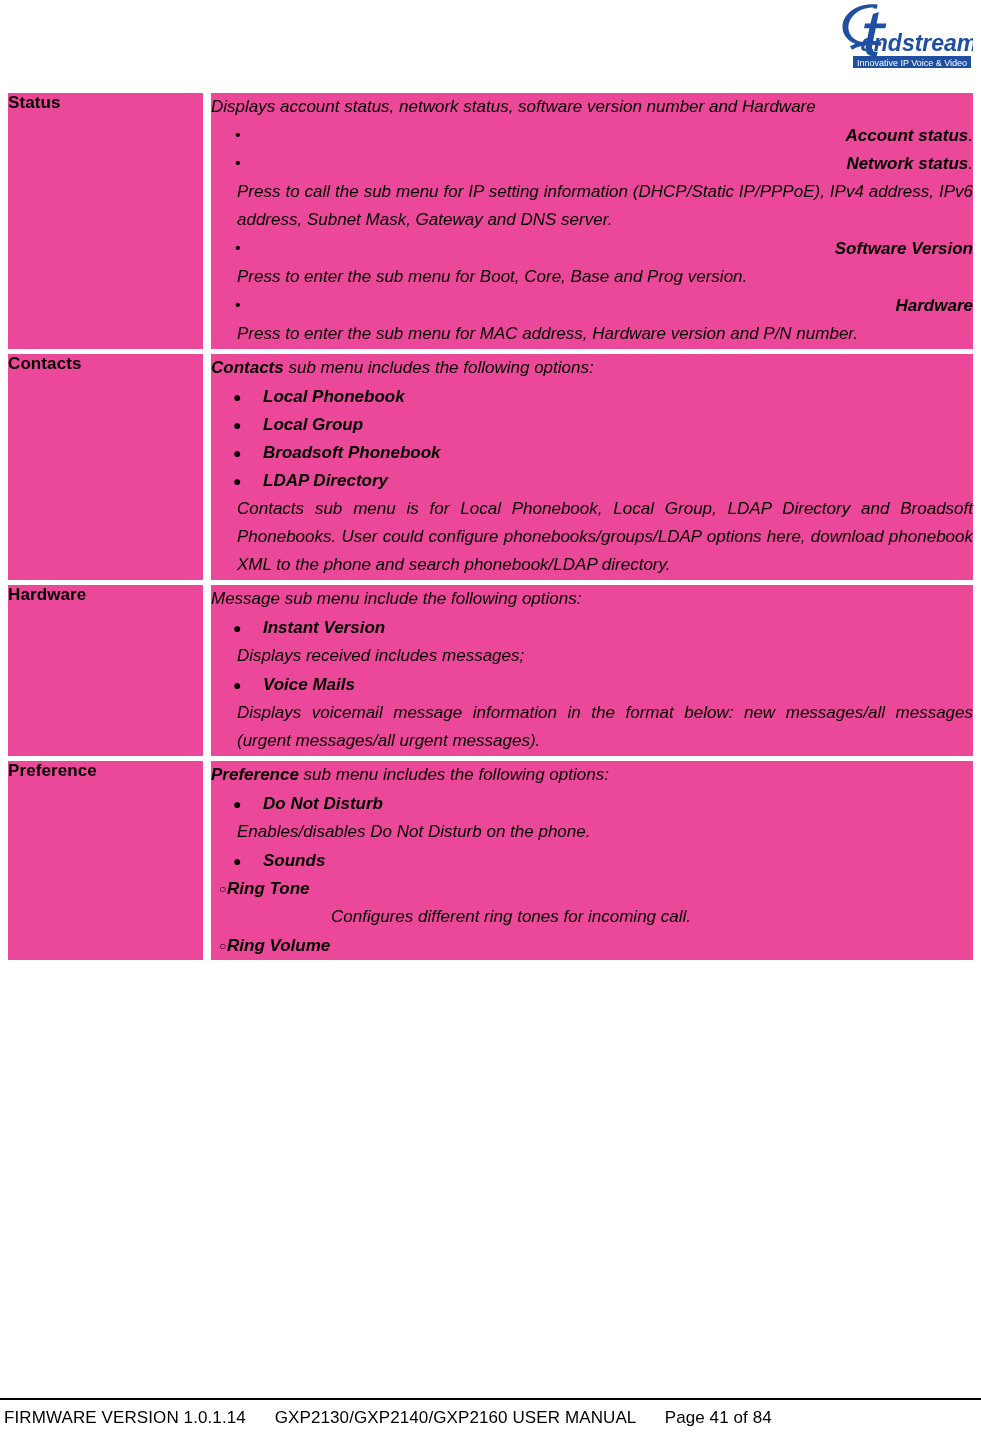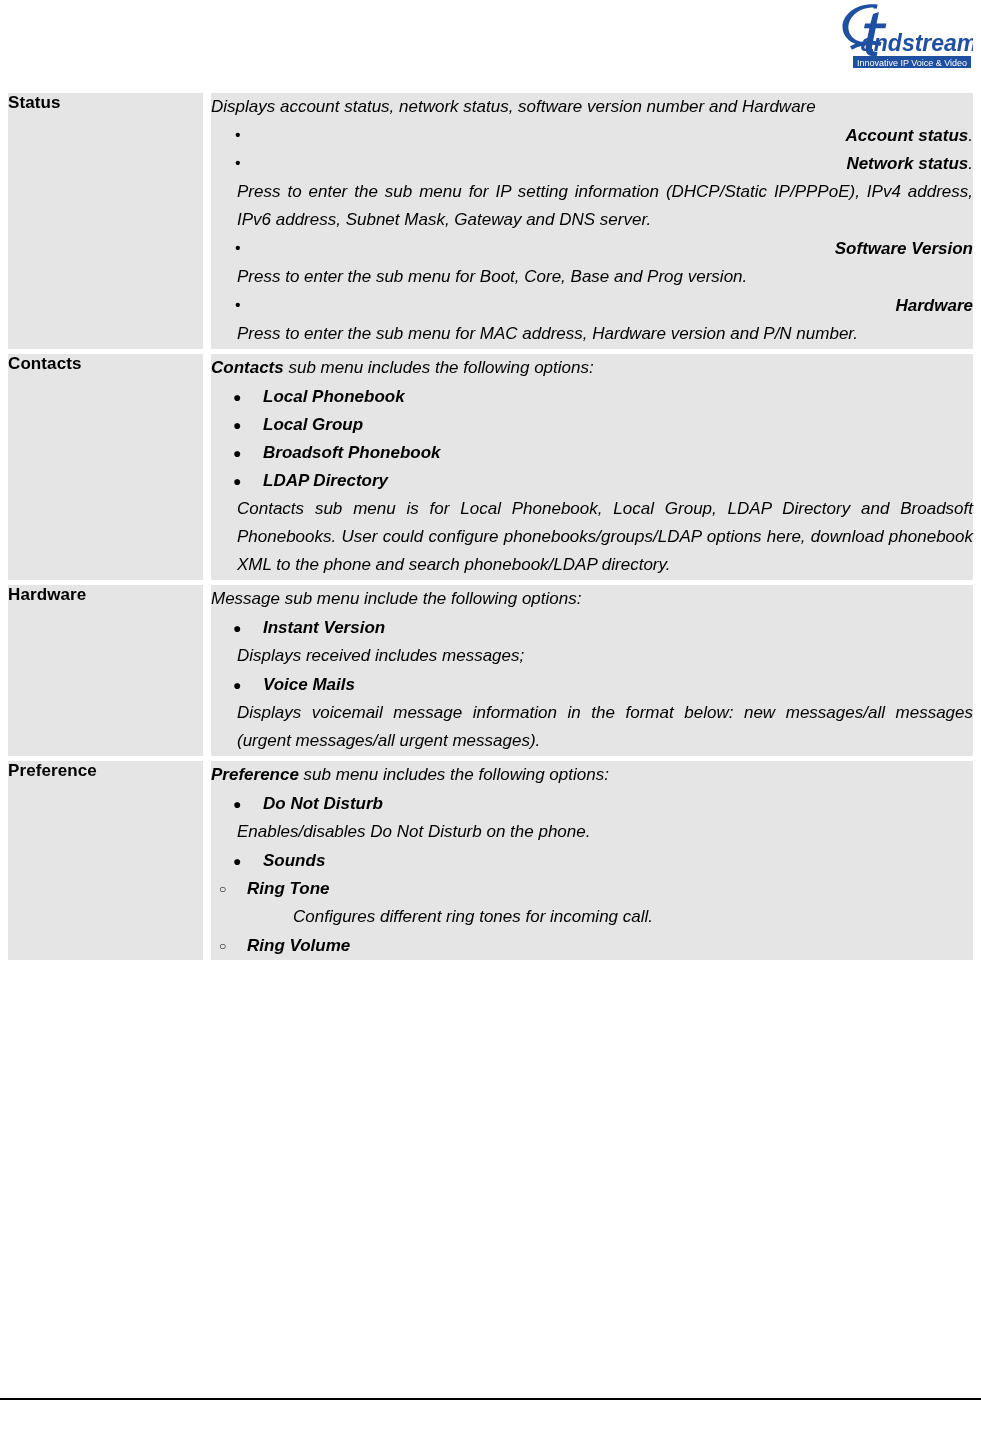--- a/index.html
+++ b/index.html
@@ -37,21 +37,21 @@
     position: absolute;
     top: 88px;
     left: 0;
     width: 981px;
     border-collapse: separate;
     border-spacing: 8px 5px;
     margin: 0;
     table-layout: fixed;
   }
   .spec-table tr > td {
-    background: #e5e5e5;
+    background: #ec4899;
     vertical-align: top;
     padding: 0;
   }
   td.label-cell {
     width: 195px;
     padding: 10px 8px 10px 8px;
   }
   td.desc-cell {
     padding: 10px 14px 12px 14px;
     font-style: italic;
@@ -109,21 +109,21 @@
   }
   ul.disc-list > li::before {
     content: "\25CF";
     position: absolute;
     left: 22px;
     top: 0px;
     font-size: 14px;
     line-height: 28px;
   }
   ul.circle-list > li {
-    padding-left: 36px;
+    padding-left: 16px;
   }
   ul.circle-list > li::before {
     content: "\25CB";
     position: absolute;
     left: 8px;
     top: 0;
     font-size: 12px;
     line-height: 28px;
     font-weight: normal;
   }
@@ -132,21 +132,21 @@
   .sub-note {
     font-size: 17px;
     line-height: 28px;
     font-weight: normal;
     text-align: justify;
     text-justify: inter-word;
     margin: 0 0 1px 0;
   }
   .indent-1 { padding-left: 26px; }
   .indent-sounds { padding-left: 122px; }
-  .indent-sounds-note { padding-left: 82px; }
+  .indent-sounds-note { padding-left: 120px; }
 
   
   .page-footer {
     position: absolute;
     left: 0;
     bottom: 0;
     width: 981px;
     height: 46px;
   }
   .footer-rule {
@@ -192,21 +192,21 @@
     <tr>
       <td class="label-cell">
         <div class="row-label">Status</div>
       </td>
       <td class="desc-cell">
         <p class="para lead">Displays account status, network status, software version number and Hardware</p>
         <ul class="dot-list">
           <li><span>Account status</span><span class="normal-tail">.</span></li>
           <li><span>Network status</span><span class="normal-tail">.</span></li>
         </ul>
-        <p class="sub-note indent-1">Press to enter the sub menu for IP setting information (DHCP/Static IP/PPPoE), IPv4 address, IPv6 address, Subnet Mask, Gateway and DNS server.</p>
+        <p class="sub-note indent-1">Press to call the sub menu for IP setting information (DHCP/Static IP/PPPoE), IPv4 address, IPv6 address, Subnet Mask, Gateway and DNS server.</p>
         <ul class="dot-list">
           <li><span>Software Version</span></li>
         </ul>
         <p class="sub-note indent-1 noj">Press to enter the sub menu for Boot, Core, Base and Prog version.</p>
         <ul class="dot-list">
           <li><span>Hardware</span></li>
         </ul>
         <p class="sub-note indent-1">Press to enter the sub menu for MAC address, Hardware version and P/N number.</p>
       </td>
     </tr>
@@ -265,13 +265,14 @@
           <li><span>Ring Volume</span></li>
         </ul>
       </td>
     </tr>
 
   </tbody>
 </table>
 
 <div class="page-footer">
   <div class="footer-rule"></div>
+  <div class="footer-text">FIRMWARE VERSION 1.0.1.14      GXP2130/GXP2140/GXP2160 USER MANUAL      Page 41 of 84</div>
 </div>
 
 </body></html>

